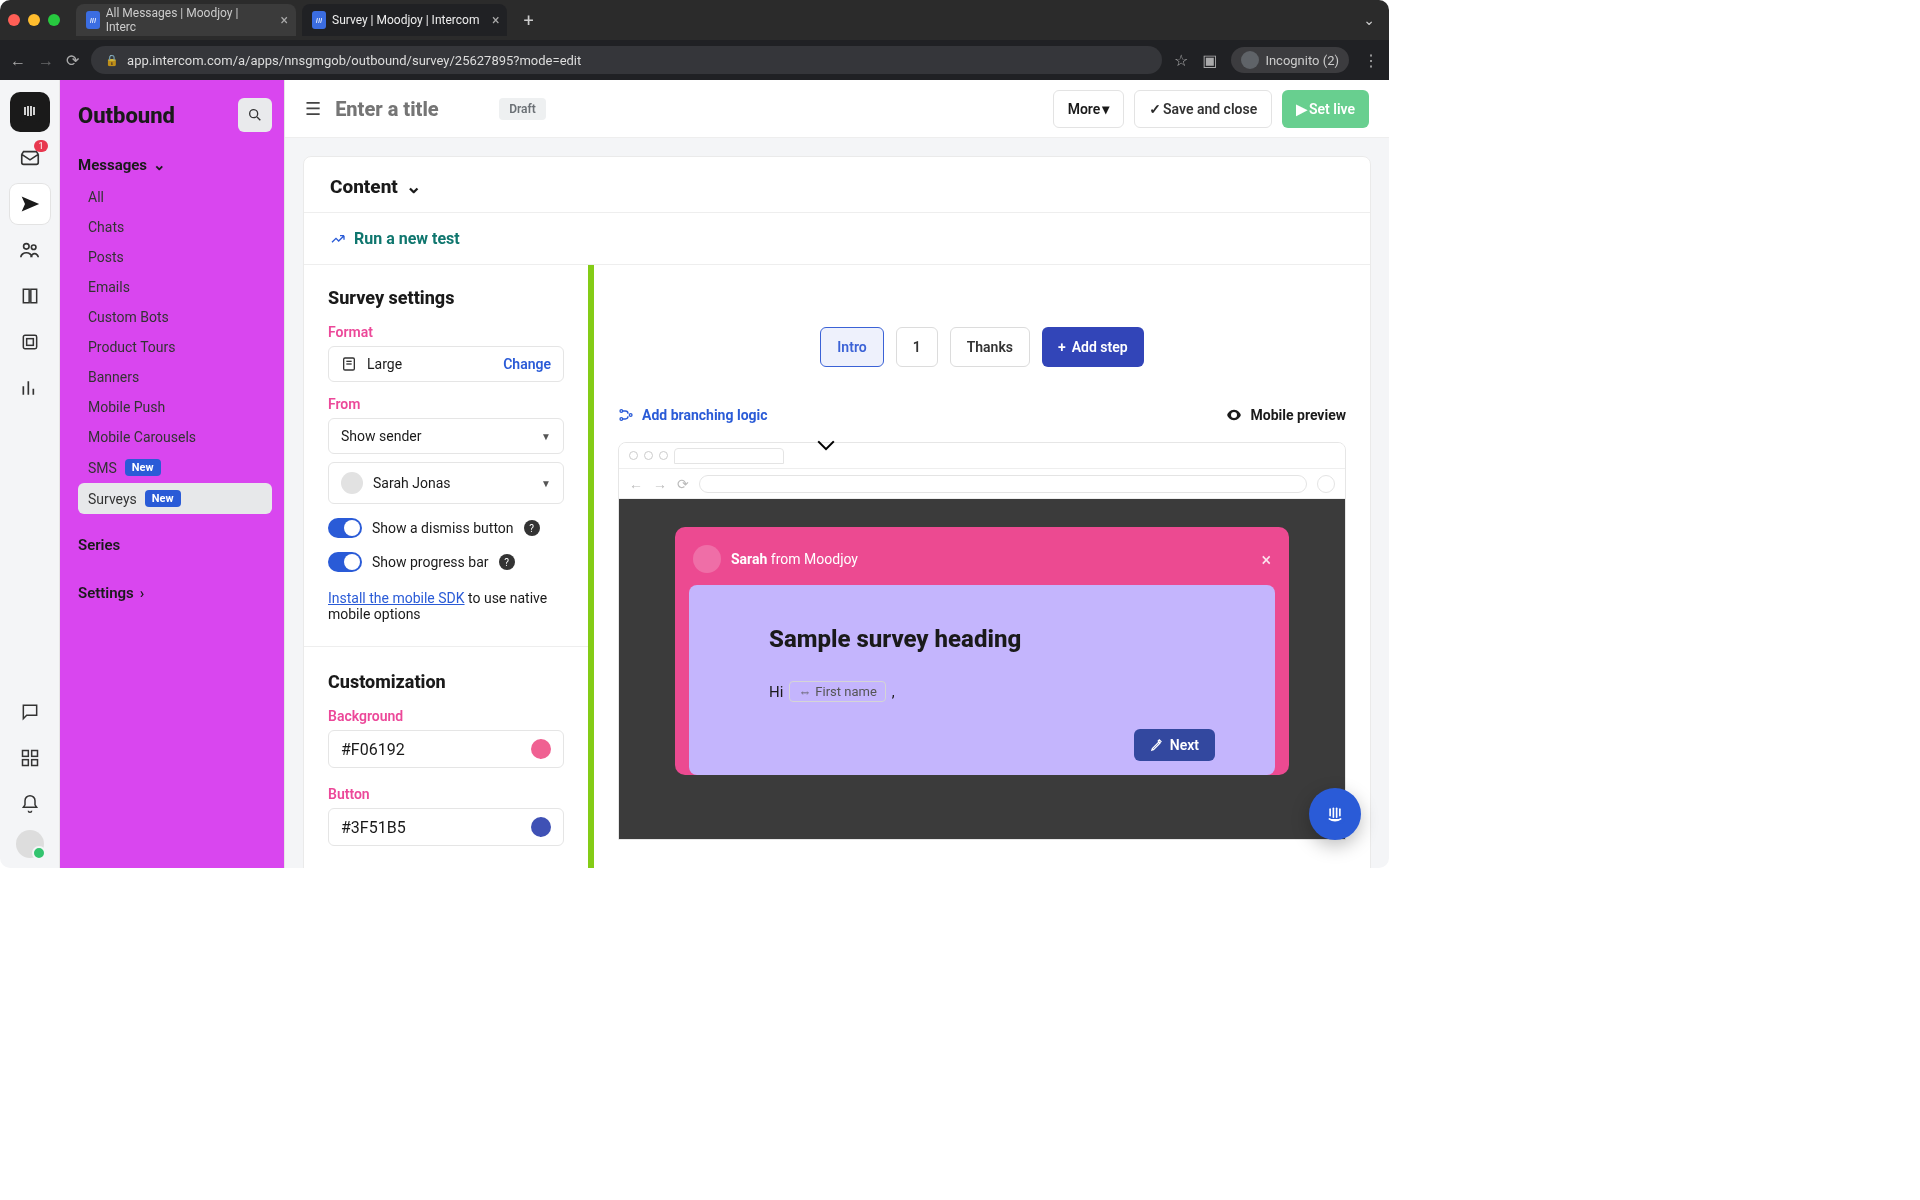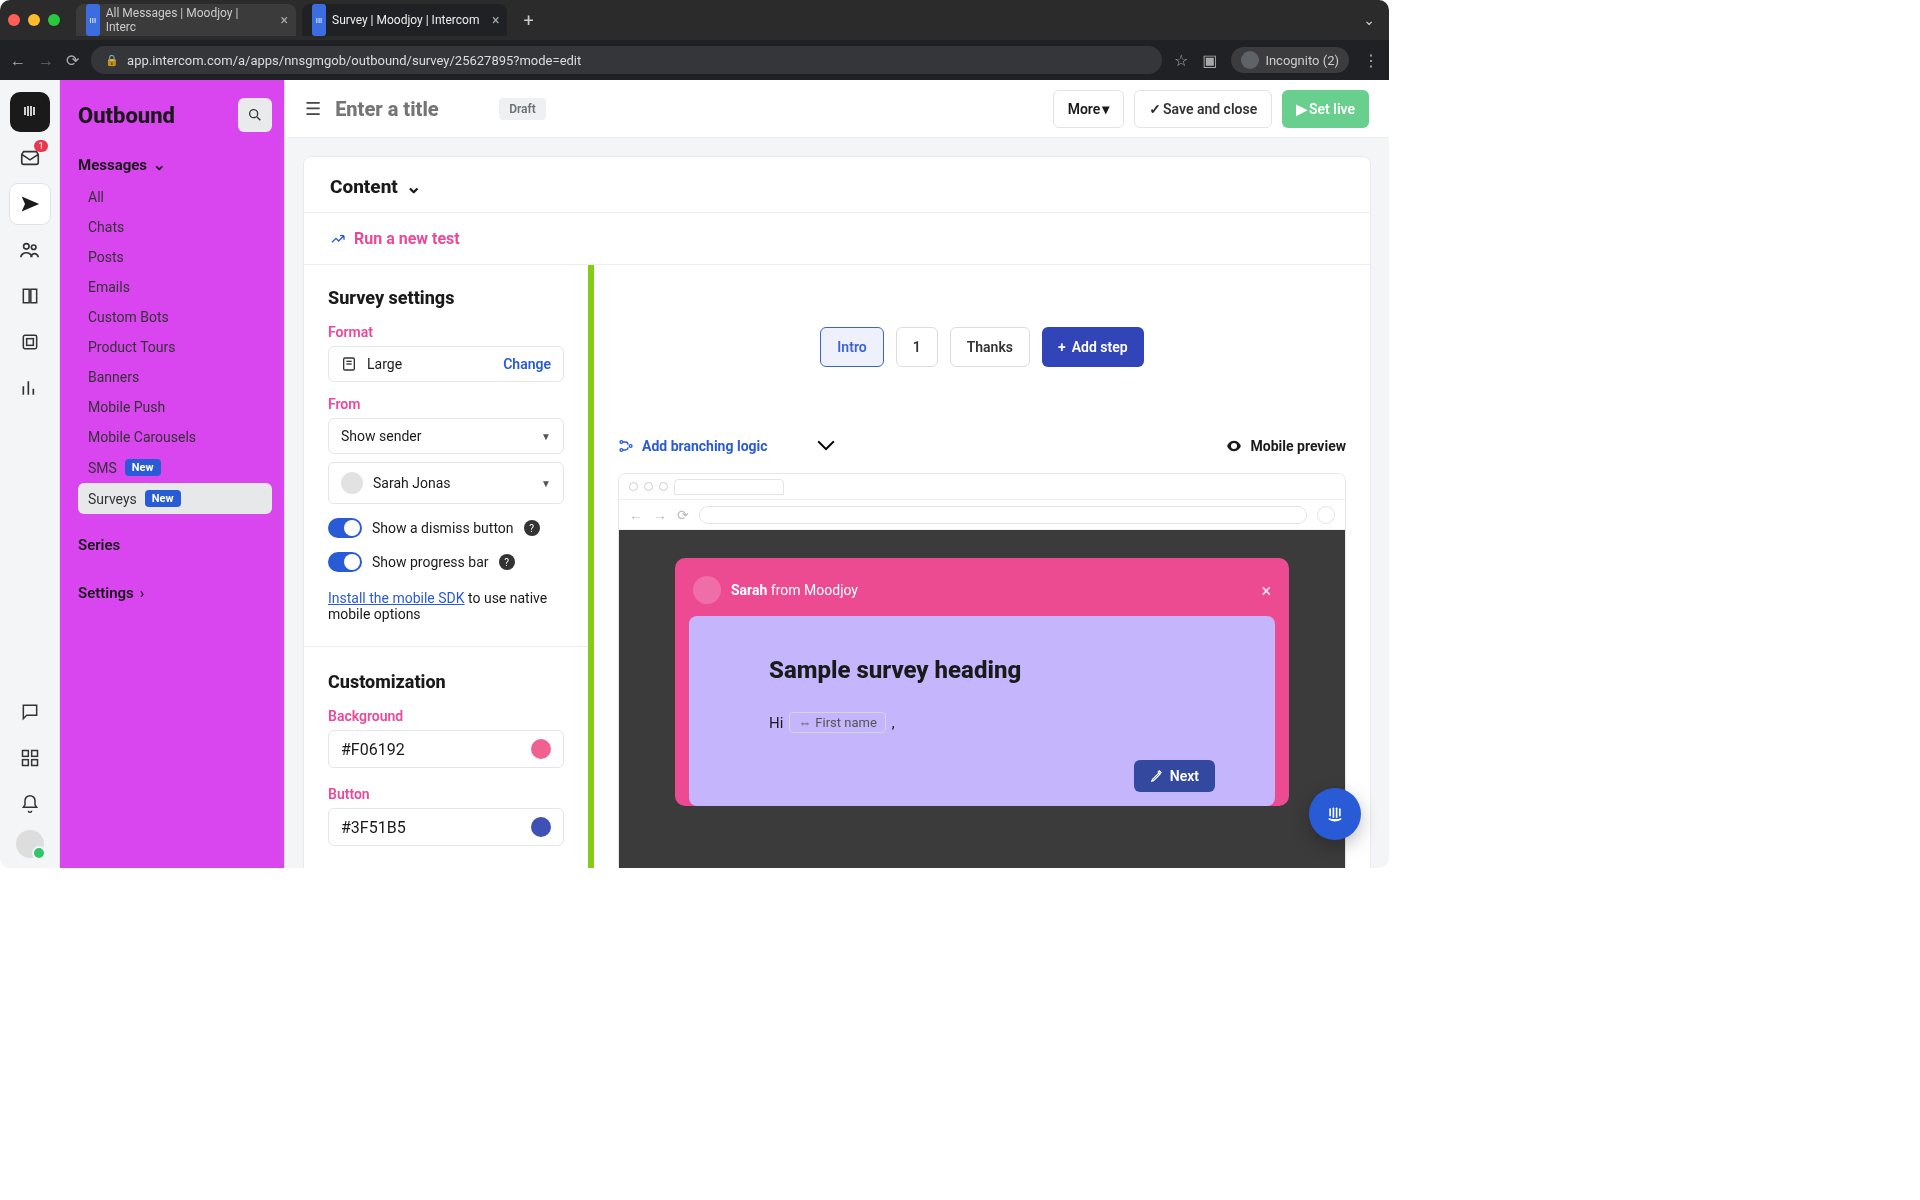--- a/index.html
+++ b/index.html
@@ -9,21 +9,21 @@
 
 .browser { display: flex; flex-direction: column; height: 868px; width: 1389px; border-radius: 10px; overflow: hidden; background: #fff; position: relative; }
 .tabs-bar { background: #2b2b2b; height: 40px; display: flex; align-items: center; padding: 0 8px; gap: 6px; }
 .traffic { display: flex; gap: 8px; margin-right: 10px; }
 .dot { width: 12px; height: 12px; border-radius: 50%; }
 .dot.red { background: #ff5f56; }
 .dot.yellow { background: #ffbd2e; }
 .dot.green { background: #27c93f; }
 .tab { background: #3b3b3b; color: #ccc; height: 32px; border-radius: 8px 8px 0 0; padding: 0 28px 0 10px; display: flex; align-items: center; gap: 6px; font-size: 12px; position: relative; max-width: 220px; }
 .tab.active { background: #202124; color: #eee; }
-.tab .favicon { width: 14px; height: 32px; background: #3b6de1; border-radius: 3px; display: flex; align-items: center; justify-content: center; font-size: 8px; color: #fff; }
+.tab .favicon { width: 14px; height: 18px; background: #3b6de1; border-radius: 3px; display: flex; align-items: center; justify-content: center; font-size: 8px; color: #fff; font-style: italic; }
 .tab .close-x { position: absolute; right: 8px; color: #aaa; font-size: 14px; }
 .newtab { color: #ccc; font-size: 18px; padding: 0 10px; }
 .tabs-right { margin-left: auto; color: #ccc; font-size: 14px; padding-right: 6px; }
 
 .addr-bar { background: #202124; height: 40px; display: flex; align-items: center; padding: 0 10px; gap: 12px; color: #ccc; }
 .addr-btn { font-size: 16px; opacity: .8; }
 .addr-btn.dim { opacity: .4; }
 .addr { flex: 1; background: #35363a; border-radius: 20px; height: 28px; display: flex; align-items: center; padding: 0 14px; font-size: 13px; color: #ddd; gap: 8px; }
 .lock-ico { font-size: 11px; opacity: .8; }
 .addr-right { display: flex; align-items: center; gap: 14px; }
@@ -61,21 +61,21 @@
 .more-btn, .save-btn, .live-btn { height: 38px; border-radius: 6px; display: flex; align-items: center; padding: 0 14px; font-size: 14px; font-weight: 600; gap: 2px; }
 .more-btn { border: 1px solid #e3e3e3; background: #fff; }
 .save-btn { border: 1px solid #e3e3e3; background: #fff; color: #333; }
 .live-btn { background: #68cf8f; color: #fff; }
 .check { color: #2a2a2a; }
 
 .content-area { flex: 1; padding: 18px; overflow: auto; }
 .panel { background: #fff; border: 1px solid #eaeaea; border-radius: 8px; }
 .panel-head { padding: 18px 26px 14px; display: flex; align-items: center; gap: 8px; font-size: 19px; font-weight: 800; }
 .divider { height: 1px; background: #eee; }
-.runtest { padding: 16px 26px; color: #ec4899; font-weight: 700; display: flex; align-items: center; gap: 8px; }
+.runtest { padding: 16px 26px; color: #0f766e; font-weight: 700; display: flex; align-items: center; gap: 8px; }
 
 .two-col { display: flex; min-height: 640px; }
 .settings-col { width: 290px; border-right: 6px solid #84cc16; padding: 22px 24px; }
 .settings-h { font-size: 18px; font-weight: 800; margin-bottom: 16px; }
 .lbl { font-size: 14px; font-weight: 600; color: #ec4899; margin-top: 14px; margin-bottom: 6px; }
 .field { border: 1px solid #e5e5e5; border-radius: 6px; padding: 9px 12px; display: flex; align-items: center; gap: 10px; font-size: 14px; background: #fff; }
 .field .change { margin-left: auto; color: #2a5bd7; font-weight: 600; }
 .field .drop { margin-left: auto; font-size: 10px; color: #555; }
 .av-sm { width: 22px; height: 22px; border-radius: 50%; background: #e2e2e2; }
 .tog-row { display: flex; align-items: center; gap: 10px; margin-top: 14px; font-size: 14px; }
@@ -86,21 +86,21 @@
 .sdk a { color: #2a5bd7; text-decoration: underline; }
 .hr { height: 1px; background: #eee; margin: 24px -24px; }
 .swatch-row { display: flex; align-items: center; gap: 10px; border: 1px solid #e5e5e5; border-radius: 6px; padding: 8px 12px; }
 .swatch { width: 20px; height: 20px; border-radius: 50%; margin-left: auto; }
 
 .preview-col { flex: 1; padding: 22px 24px 0; display: flex; flex-direction: column; }
 .steps-row { display: flex; gap: 12px; justify-content: center; margin-top: 40px; }
 .step { height: 40px; min-width: 40px; padding: 0 16px; border: 1px solid #dcdcdc; border-radius: 6px; background: #fff; display: flex; align-items: center; justify-content: center; font-size: 14px; font-weight: 600; color: #333; }
 .step.selected { border-color: #3b62d6; background: #eef1fc; color: #3b62d6; }
 .step.add { background: #3245b8; color: #fff; border: none; gap: 6px; }
-.branch-row { display: flex; align-items: center; justify-content: space-between; margin-top: 70px; }
+.branch-row { display: flex; align-items: center; justify-content: space-between; margin-top: 39px; }
 .branch { color: #2a5bd7; font-weight: 700; display: flex; align-items: center; gap: 8px; font-size: 14px; }
 .mobprev { font-weight: 700; font-size: 14px; display: flex; align-items: center; gap: 8px; }
 
 .mock-browser { margin-top: 18px; border: 1px solid #e6e6e6; border-radius: 8px 8px 0 0; overflow: hidden; }
 .mock-top { height: 26px; background: #fff; border-bottom: 1px solid #eee; display: flex; align-items: center; gap: 6px; padding: 0 10px; }
 .mock-top .c { width: 9px; height: 9px; border: 1px solid #ccc; border-radius: 50%; }
 .mock-top .tabph { width: 110px; height: 16px; border: 1px solid #e4e4e4; border-radius: 4px 4px 0 0; }
 .mock-addr { height: 30px; background: #fff; border-bottom: 1px solid #eee; display: flex; align-items: center; gap: 10px; padding: 0 10px; }
 .mock-addr .nb { color: #bbb; font-size: 14px; }
 .mock-addr .bar { flex: 1; height: 18px; border: 1px solid #e4e4e4; border-radius: 9px; }

